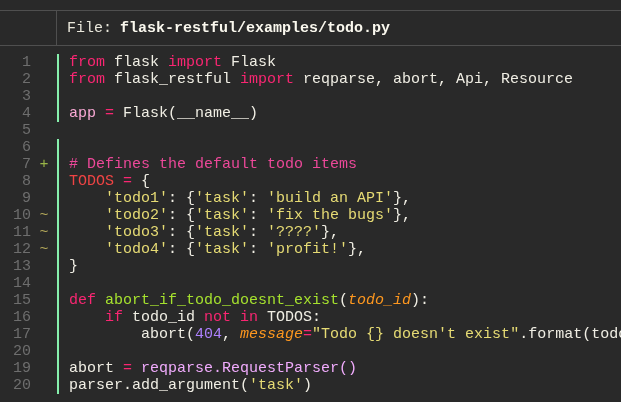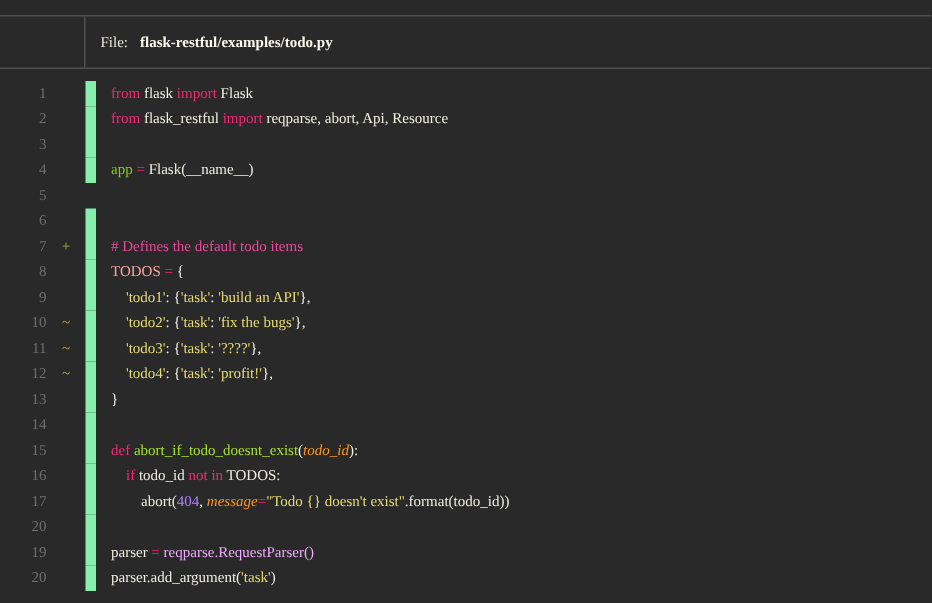--- a/index.html
+++ b/index.html
@@ -1,61 +1,61 @@
 <!DOCTYPE html>
 <html><head>
 <meta charset="utf-8">
 <style>
   * { margin:0; padding:0; box-sizing:border-box; }
   html, body { background:#292929; }
   body { width:621px; height:402px; overflow:hidden; }
   .term {
     position:relative; width:621px; height:402px; background:#292929;
-    color:#f0eee4; font-family:Liberation Serif, serif;
-    font-size:10px; overflow:hidden;
+    color:#f0eee4; font-family:Liberation Mono, monospace;
+    font-size:15px; overflow:hidden;
   }
   .rule-top { position:absolute; left:0; top:10px; width:100%; height:1px; background:#4f4f4f; }
   .header {
     position:absolute; left:0; top:11px; width:100%; height:35px;
     border-bottom:1px solid #4f4f4f; display:flex; align-items:center;
   }
   .header .gut { flex:none; width:57px; height:100%; border-right:1px solid #4f4f4f; }
   .header .title { padding-left:10px; white-space:pre; color:#e9e7db; }
   .header .path { font-weight:bold; color:#faf8ee; margin-left:8px; }
   .code { position:absolute; left:0; top:47px; width:100%; padding-top:7px; }
   .row { display:flex; height:17px; line-height:17px; white-space:pre; }
   .ln { flex:none; width:31px; text-align:right; color:#6e6e6e; }
   .mk { flex:none; width:26px; text-align:center; }
-  .src { flex:none; border-left:7px solid #86efac; padding-left:10px; min-height:17px; }
+  .src { flex:none; border-left:2px solid #86efac; padding-left:10px; min-height:17px; }
   .tok-param { font-style:italic; }
 </style>
 </head>
 <body>
 
 <div class="term">
   <div class="rule-top"></div>
   <div class="header">
     <div class="gut"></div>
     <div class="title"><span>File:</span><span class="path">flask-restful/examples/todo.py</span></div>
   </div>
   <div class="code">
       <div class="row"><span class="ln">1</span><span class="mk"></span><span class="src"><span class="tok-kw" style="color: rgb(249, 38, 114);">from</span><span class="tok-pl" style="color: rgb(240, 238, 228);"> flask </span><span class="tok-kw" style="color: rgb(249, 38, 114);">import</span><span class="tok-pl" style="color: rgb(240, 238, 228);"> Flask</span></span></div>
       <div class="row"><span class="ln">2</span><span class="mk"></span><span class="src"><span class="tok-kw" style="color: rgb(249, 38, 114);">from</span><span class="tok-pl" style="color: rgb(240, 238, 228);"> flask_restful </span><span class="tok-kw" style="color: rgb(249, 38, 114);">import</span><span class="tok-pl" style="color: rgb(240, 238, 228);"> reqparse, abort, Api, Resource</span></span></div>
       <div class="row"><span class="ln">3</span><span class="mk"></span><span class="src"></span></div>
-      <div class="row"><span class="ln">4</span><span class="mk"></span><span class="src"><span class="tok-pl" style="color: #84cc16;">app </span><span class="tok-kw" style="color: rgb(249, 38, 114);">=</span><span class="tok-pl" style="color: rgb(240, 238, 228);"> Flask(__name__)</span></span></div>
+      <div class="row"><span class="ln">4</span><span class="mk"></span><span class="src"><span class="tok-pl" style="color: #f9a8d4;">app </span><span class="tok-kw" style="color: rgb(249, 38, 114);">=</span><span class="tok-pl" style="color: rgb(240, 238, 228);"> Flask(__name__)</span></span></div>
       <div class="row"><span class="ln">5</span><span class="mk"></span></div>
       <div class="row"><span class="ln">6</span><span class="mk"></span><span class="src"></span></div>
       <div class="row"><span class="ln">7</span><span class="mk" style="color: rgb(154, 182, 72);">+</span><span class="src"><span class="tok-com" style="color: #ec4899;"># Defines the default todo items</span></span></div>
-      <div class="row"><span class="ln">8</span><span class="mk"></span><span class="src"><span class="tok-pl" style="color: #fca5a5; text-align: right;">TODOS </span><span class="tok-kw" style="color: rgb(249, 38, 114);">=</span><span class="tok-pl" style="color: rgb(240, 238, 228);"> {</span></span></div>
+      <div class="row"><span class="ln">8</span><span class="mk"></span><span class="src"><span class="tok-pl" style="color: #ef4444; text-align: right;">TODOS </span><span class="tok-kw" style="color: rgb(249, 38, 114);">=</span><span class="tok-pl" style="color: rgb(240, 238, 228);"> {</span></span></div>
       <div class="row"><span class="ln">9</span><span class="mk"></span><span class="src"><span class="tok-pl" style="color: rgb(240, 238, 228);">    </span><span class="tok-str" style="color: rgb(230, 219, 116);">'todo1'</span><span class="tok-pl" style="color: rgb(240, 238, 228);">: {</span><span class="tok-str" style="color: rgb(230, 219, 116);">'task'</span><span class="tok-pl" style="color: rgb(240, 238, 228);">: </span><span class="tok-str" style="color: rgb(230, 219, 116);">'build an API'</span><span class="tok-pl" style="color: rgb(240, 238, 228);">},</span></span></div>
       <div class="row"><span class="ln">10</span><span class="mk" style="color: rgb(181, 169, 90);">~</span><span class="src"><span class="tok-pl" style="color: rgb(240, 238, 228);">    </span><span class="tok-str" style="color: rgb(230, 219, 116);">'todo2'</span><span class="tok-pl" style="color: rgb(240, 238, 228);">: {</span><span class="tok-str" style="color: rgb(230, 219, 116);">'task'</span><span class="tok-pl" style="color: rgb(240, 238, 228);">: </span><span class="tok-str" style="color: rgb(230, 219, 116);">'fix the bugs'</span><span class="tok-pl" style="color: rgb(240, 238, 228);">},</span></span></div>
       <div class="row"><span class="ln">11</span><span class="mk" style="color: rgb(181, 169, 90);">~</span><span class="src"><span class="tok-pl" style="color: rgb(240, 238, 228);">    </span><span class="tok-str" style="color: rgb(230, 219, 116);">'todo3'</span><span class="tok-pl" style="color: rgb(240, 238, 228);">: {</span><span class="tok-str" style="color: rgb(230, 219, 116);">'task'</span><span class="tok-pl" style="color: rgb(240, 238, 228);">: </span><span class="tok-str" style="color: rgb(230, 219, 116);">'????'</span><span class="tok-pl" style="color: rgb(240, 238, 228);">},</span></span></div>
       <div class="row"><span class="ln">12</span><span class="mk" style="color: rgb(181, 169, 90);">~</span><span class="src"><span class="tok-pl" style="color: rgb(240, 238, 228);">    </span><span class="tok-str" style="color: rgb(230, 219, 116);">'todo4'</span><span class="tok-pl" style="color: rgb(240, 238, 228);">: {</span><span class="tok-str" style="color: rgb(230, 219, 116);">'task'</span><span class="tok-pl" style="color: rgb(240, 238, 228);">: </span><span class="tok-str" style="color: rgb(230, 219, 116);">'profit!'</span><span class="tok-pl" style="color: rgb(240, 238, 228);">},</span></span></div>
       <div class="row"><span class="ln">13</span><span class="mk"></span><span class="src"><span class="tok-pl" style="color: rgb(240, 238, 228);">}</span></span></div>
       <div class="row"><span class="ln">14</span><span class="mk"></span><span class="src"></span></div>
       <div class="row"><span class="ln">15</span><span class="mk"></span><span class="src"><span class="tok-kw" style="color: rgb(249, 38, 114);">def</span><span class="tok-pl" style="color: rgb(240, 238, 228);"> </span><span class="tok-fn" style="color: rgb(166, 226, 46);">abort_if_todo_doesnt_exist</span><span class="tok-pl" style="color: rgb(240, 238, 228);">(</span><span class="tok-param" style="color: rgb(253, 151, 31);">todo_id</span><span class="tok-pl" style="color: rgb(240, 238, 228);">):</span></span></div>
       <div class="row"><span class="ln">16</span><span class="mk"></span><span class="src"><span class="tok-pl" style="color: rgb(240, 238, 228);">    </span><span class="tok-kw" style="color: rgb(249, 38, 114);">if</span><span class="tok-pl" style="color: rgb(240, 238, 228);"> todo_id </span><span class="tok-kw" style="color: rgb(249, 38, 114);">not in</span><span class="tok-pl" style="color: rgb(240, 238, 228);"> TODOS:</span></span></div>
       <div class="row"><span class="ln">17</span><span class="mk"></span><span class="src"><span class="tok-pl" style="color: rgb(240, 238, 228);">        abort(</span><span class="tok-num" style="color: rgb(174, 129, 255);">404</span><span class="tok-pl" style="color: rgb(240, 238, 228);">, </span><span class="tok-param" style="color: rgb(253, 151, 31);">message</span><span class="tok-kw" style="color: rgb(249, 38, 114);">=</span><span class="tok-str" style="color: rgb(230, 219, 116);">"Todo {} doesn't exist"</span><span class="tok-pl" style="color: rgb(240, 238, 228);">.format(todo_id))</span></span></div>
       <div class="row"><span class="ln">20</span><span class="mk"></span><span class="src"></span></div>
-      <div class="row"><span class="ln">19</span><span class="mk"></span><span class="src"><span class="tok-pl" style="color: rgb(240, 238, 228);">parser </span><span class="tok-kw" style="color: rgb(249, 38, 114);">=</span><span class="tok-pl" style="color: #f0abfc;"> reqparse.RequestParser()</span></span></div>
+      <div class="row"><span class="ln">19</span><span class="mk"></span><span class="src"><span class="tok-pl" style="color: rgb(240, 238, 228);">abort </span><span class="tok-kw" style="color: rgb(249, 38, 114);">=</span><span class="tok-pl" style="color: #f0abfc;"> reqparse.RequestParser()</span></span></div>
       <div class="row"><span class="ln">20</span><span class="mk"></span><span class="src"><span class="tok-pl" style="color: rgb(240, 238, 228);">parser.add_argument(</span><span class="tok-str" style="color: rgb(230, 219, 116);">'task'</span><span class="tok-pl" style="color: rgb(240, 238, 228);">)</span></span></div>
     </div>
 </div>
 
 </body></html>

